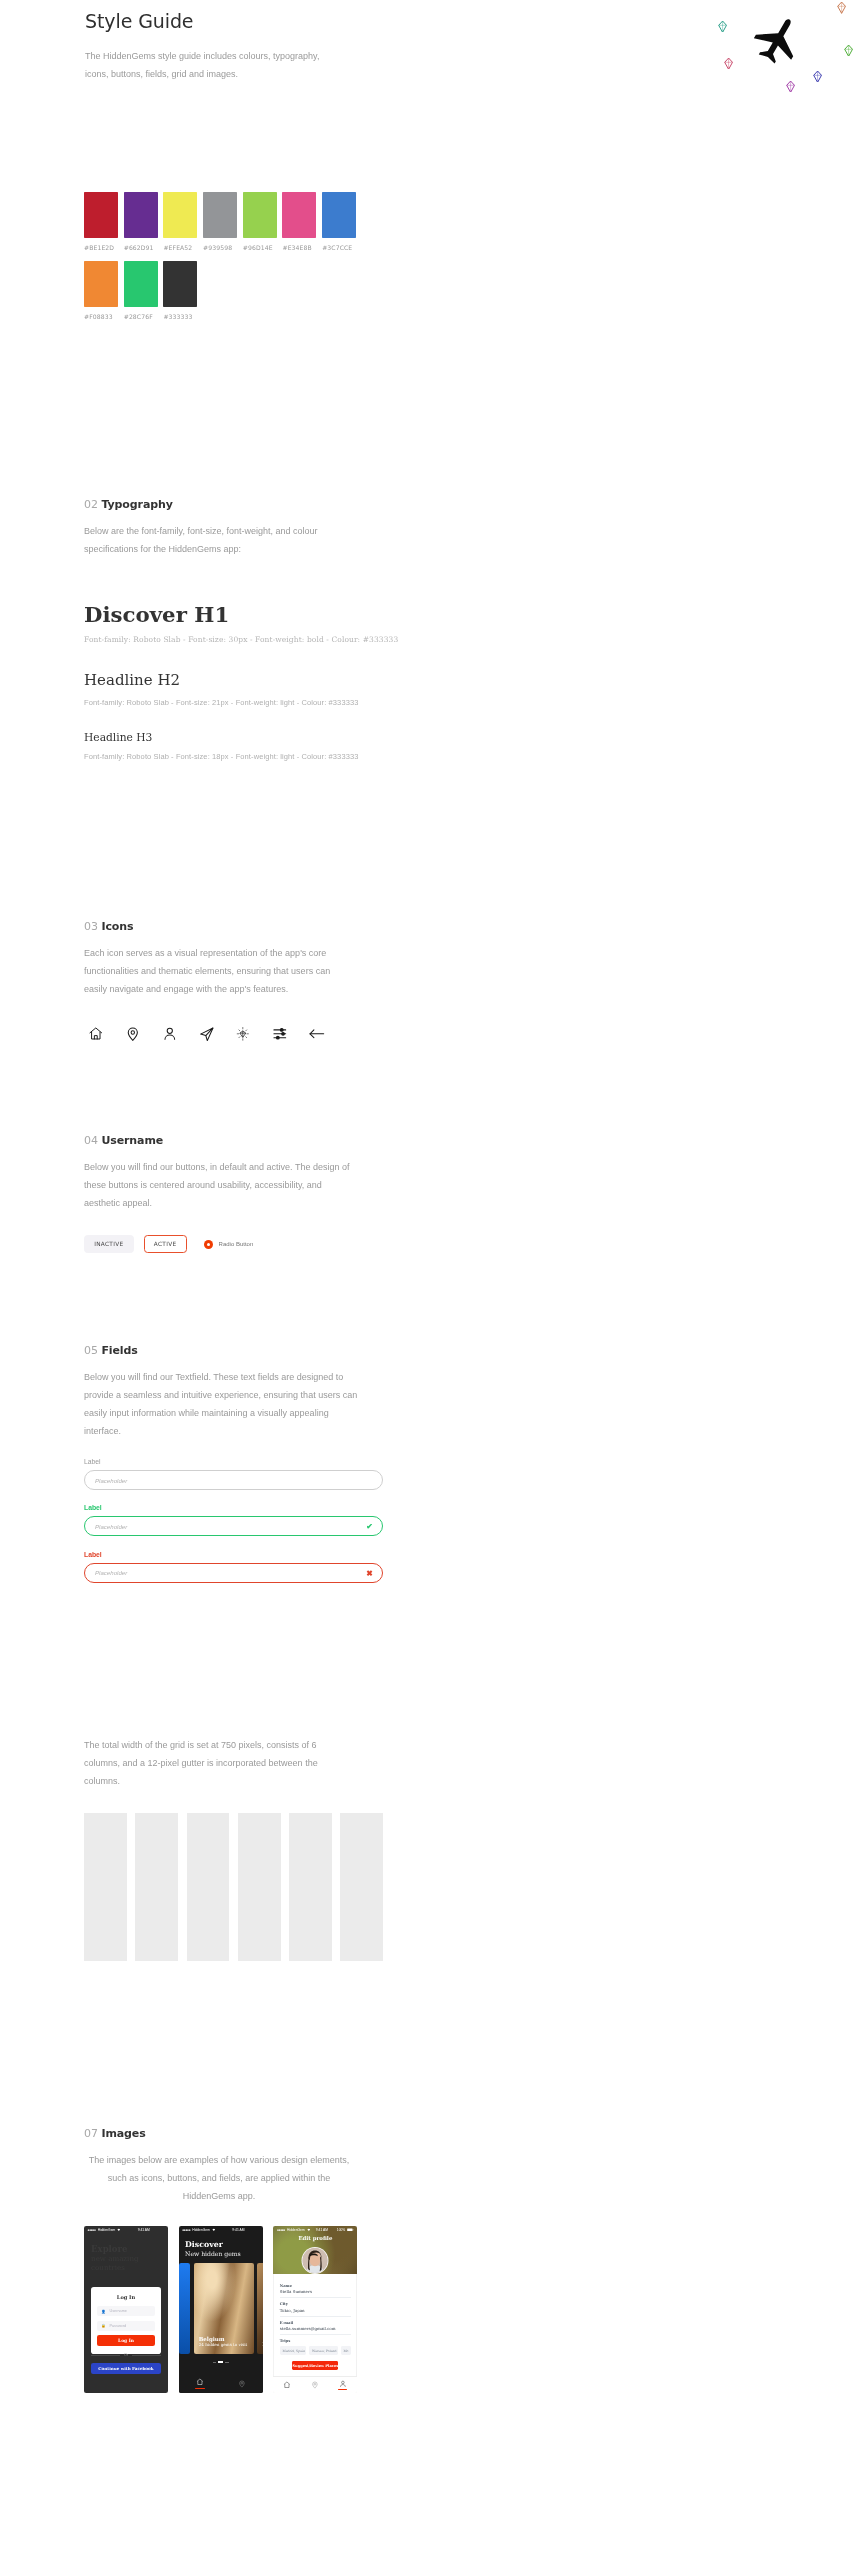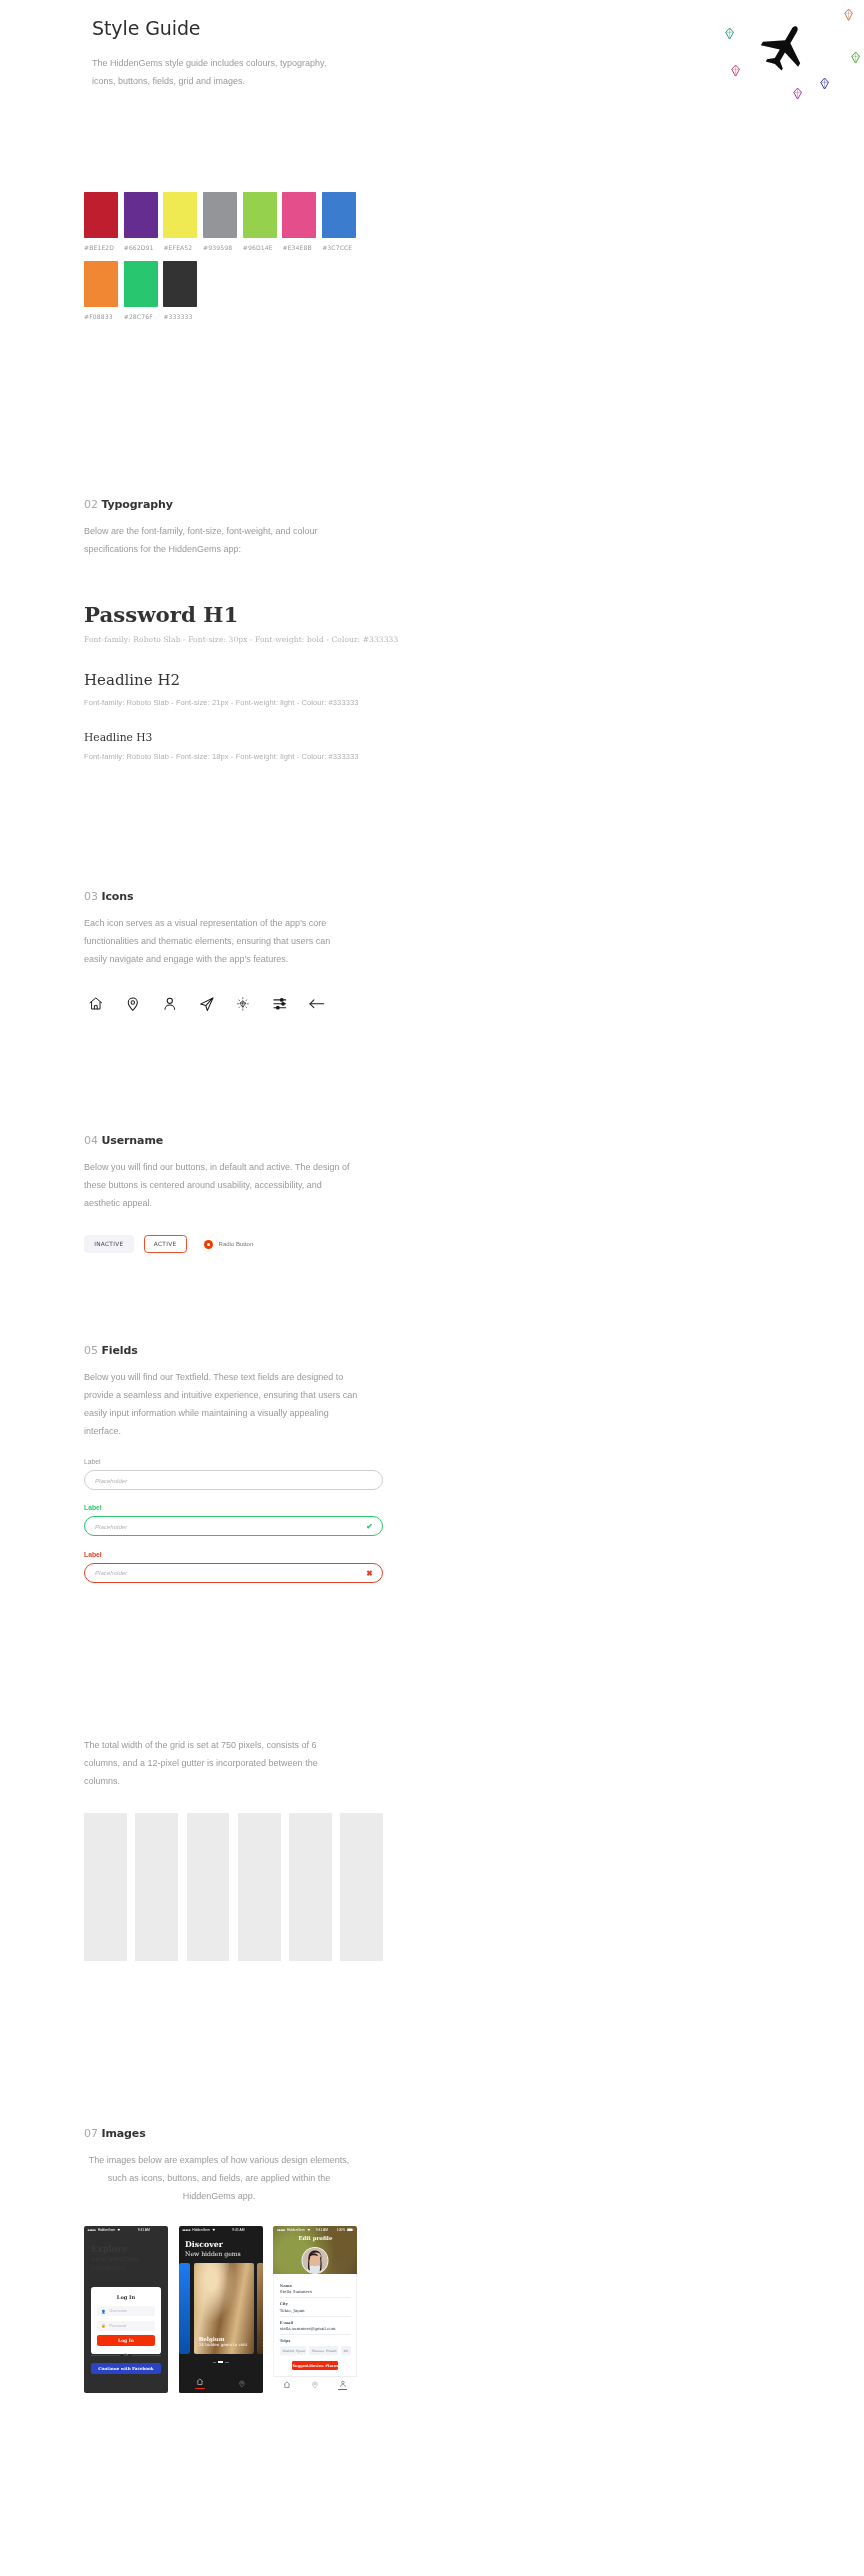--- a/index.html
+++ b/index.html
@@ -5,21 +5,21 @@
 <style>
   * { box-sizing: border-box; margin: 0; padding: 0; }
   html, body {
     width: 865px;
     background: #ffffff;
     font-family: "Liberation Sans", sans-serif;
     color: #333333;
   }
   body { position: relative; width: 865px; height: 2576px; overflow: hidden; }
 
-  .page { position: relative; width: 831px; padding: 8px; }
+  .page { position: relative; width: 831px; padding: 1px; }
 
   
   .wrap { width: 865px; padding-left: 84px; }
   .col { width: 498px; }
 
   
   .header { position: relative; padding-top: 8.5px; height: 171px; }
   .title {
     font-family: "DejaVu Sans", sans-serif;
     font-size: 19px;
@@ -93,21 +93,21 @@
   }
   .spec {
     margin-top: 8.5px;
     font-size: 7.5px;
     color: #b0b0b0;
     letter-spacing: 0.1px;
   }
   .spec.serif { font-family: "DejaVu Serif", serif; color: #b5b5b5; }
 
   
-  .sec03 { position: absolute; left: 0; top: 890px; }
+  .sec03 { position: absolute; left: 0; top: 920px; }
   .icon-row { display: flex; align-items: center; gap: 12.8px; margin-top: 24px; }
   .icon-cell {
     width: 24px; height: 24px;
     display: flex; align-items: center; justify-content: center;
   }
   .icon-cell svg { display: block; }
 
   
   .sec04 { position: absolute; left: 0; top: 1134px; }
   .btn-row { display: flex; align-items: center; gap: 10px; margin-top: 23.5px; }
@@ -416,21 +416,21 @@
     </div>
   </div>
 
   <div class="wrap sec02">
     <div class="sec-head">
       <span class="num">02</span><span>Typography</span>
     </div>
     <div class="sec-body col" style="max-width:284px;">Below are the font-family, font-size, font-weight, and colour specifications for the HiddenGems app:</div>
 
     <div class="type-block" style="margin-top:44px;">
-      <div class="h1-demo">Password H1</div>
+      <div class="h1-demo">Discover H1</div>
       <div class="spec serif">Font-family: Roboto Slab -  Font-size: 30px  -  Font-weight: bold  -  Colour: #333333</div>
     </div>
     <div class="type-block" style="margin-top:27px;">
       <div class="h2-demo">Headline H2</div>
       <div class="spec">Font-family: Roboto Slab  -  Font-size: 21px  -  Font-weight: light  -  Colour: #333333</div>
     </div>
     <div class="type-block" style="margin-top:24px;">
       <div class="h3-demo">Headline H3</div>
       <div class="spec">Font-family: Roboto Slab  -  Font-size: 18px  -  Font-weight: light  -  Colour: #333333</div>
     </div>

